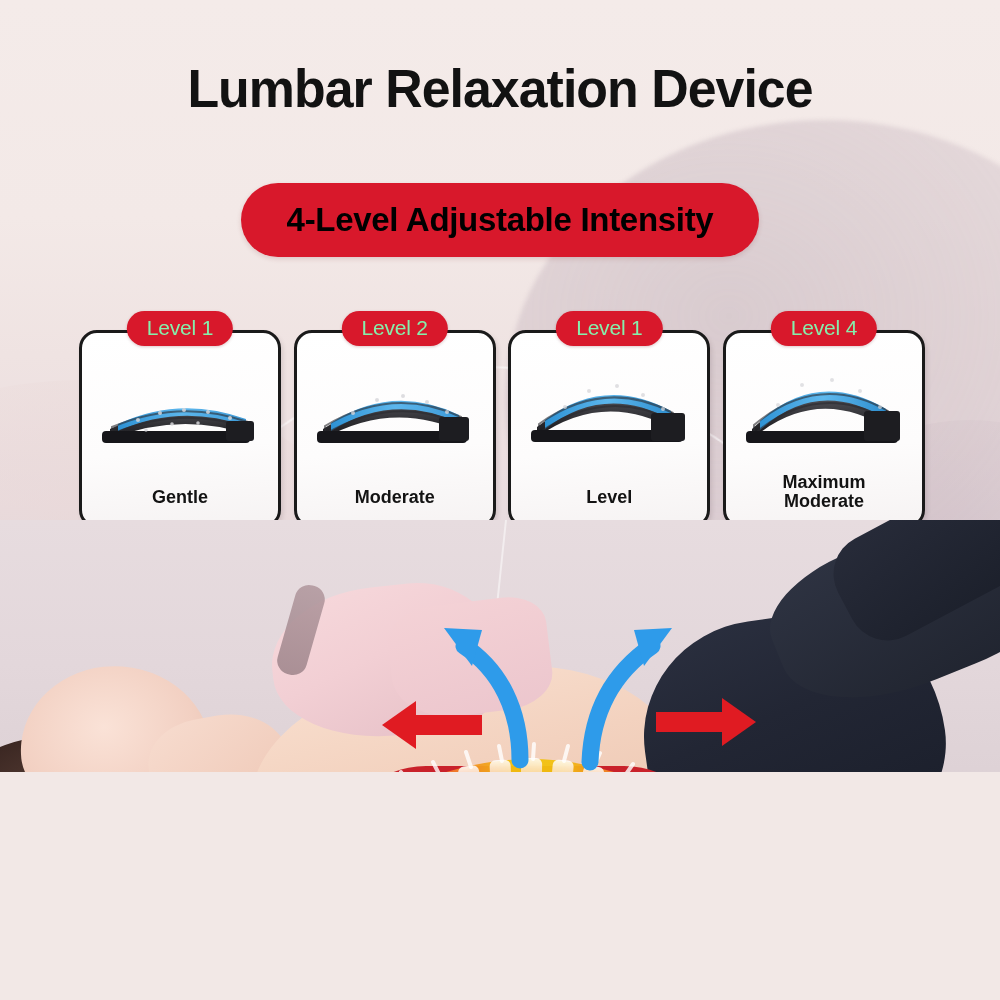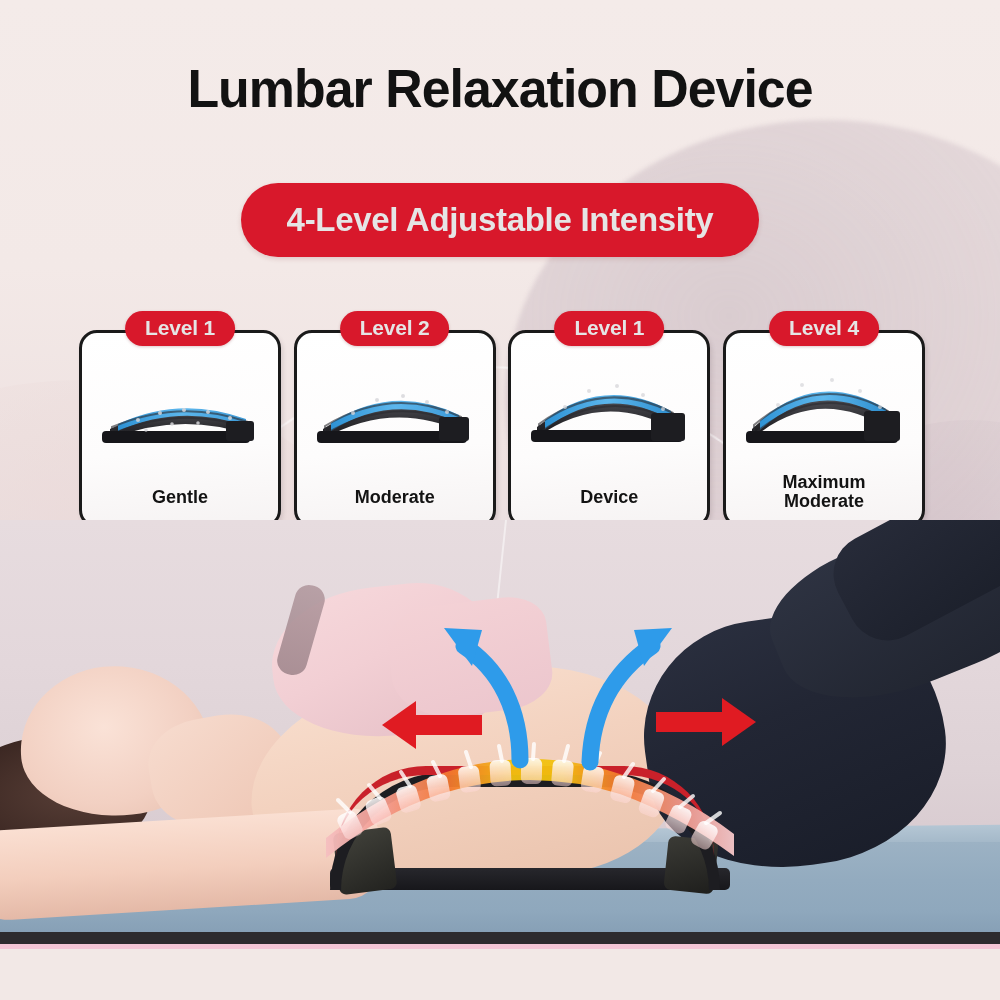--- a/index.html
+++ b/index.html
@@ -1,21 +1,21 @@
 <!DOCTYPE html>
 <html><head>
 <meta charset="utf-8">
 <style>
   html,body{margin:0;padding:0;}
   body{
     width:1000px;height:1000px;overflow:hidden;
     font-family:"Liberation Sans", sans-serif;
     background:#f2e8e6;
   }
-  #stage{position:relative;width:1000px;height:949px;overflow:hidden;}
+  #stage{position:relative;width:1000px;height:772px;overflow:hidden;}
 
   
   .bg-base{
     position:absolute;inset:0;
     background:linear-gradient(180deg,#f4ebe9 0%,#f3e9e7 28%,#efe3e2 46%,#ecdfe0 58%,#e9dcdf 66%,#e6d9dd 74%,#e3d6da 100%);
   }
   .bg-blob-right{
     position:absolute;left:505px;top:120px;width:640px;height:560px;
     border-radius:50%;
     background:radial-gradient(ellipse at 35% 35%, rgba(203,188,195,.62), rgba(208,192,199,.42) 60%, rgba(210,195,201,0) 75%);
@@ -50,39 +50,39 @@
     font-size:54px;font-weight:bold;letter-spacing:-1px;color:#121212;
     font-family:"Liberation Sans", sans-serif;
     transform:scaleX(.96);
   }
 
   
   .pill{
     position:absolute;left:241px;top:183px;width:518px;height:74px;
     background:#d8182b;border-radius:40px;
     display:flex;align-items:center;justify-content:center;
-    color:#e5e5e5;font-size:33px;font-weight:bold;letter-spacing:-.3px;
+    color:#000000;font-size:33px;font-weight:bold;letter-spacing:-.3px;
     box-shadow:0 2px 5px rgba(120,30,40,.16);
   }
 
   
   .cards{position:absolute;left:79px;top:330px;width:846px;height:195px;
          display:flex;justify-content:space-between;}
   .card{
     position:relative;width:196px;height:192px;
     background:linear-gradient(175deg,#ffffff 0%,#fdfcfc 60%,#f6f3f3 100%);
     border:3px solid #1a1a1a;border-radius:18px;
     box-shadow:2px 3px 4px rgba(90,70,75,.16);
     display:flex;flex-direction:column;align-items:center;justify-content:flex-end;
     overflow:visible;
   }
   .badge{
     position:absolute;top:-22px;left:50%;transform:translateX(-50%);
-    background:#d8182b;color:#e5e5e5;border-radius:22px;
-    padding:5px 20px 6px;font-size:21px;font-weight:bold;white-space:nowrap;
+    background:#d8182b;color:#86efac;border-radius:22px;
+    padding:5px 20px 6px;font-size:21px;font-weight:normal;white-space:nowrap;
     z-index:5;letter-spacing:-.2px;
     box-shadow:0 1px 3px rgba(120,30,40,.25);
   }
   .prod{
     position:absolute;left:0;right:0;top:22px;height:110px;
     display:flex;align-items:center;justify-content:center;
   }
   .prod svg{display:block;}
   .card-label{
     position:relative;z-index:3;margin-bottom:18px;
@@ -331,21 +331,21 @@
           <rect x="122" y="46" width="34" height="28" rx="3" fill="#1d1d21"></rect>
           <g fill="#d6d6da" opacity=".75">
             <circle cx="36" cy="40" r="2"></circle>
               <circle cx="60" cy="24" r="2"></circle>
               <circle cx="88" cy="19" r="2"></circle>
             <circle cx="114" cy="28" r="2"></circle>
               <circle cx="134" cy="42" r="2"></circle>
           </g>
         </svg>
       </div>
-      <div class="card-label">Device</div>
+      <div class="card-label">Level</div>
     </div>
 
     <div class="card">
       <div class="badge">Level 4</div>
       <div class="prod">
         <svg width="160" height="86" viewBox="0 0 160 86">
           <defs>
             <linearGradient id="blk4" x1="0" y1="0" x2="0" y2="1">
               <stop offset="0" stop-color="#55555b"></stop>
                 <stop offset="1" stop-color="#121215"></stop>

